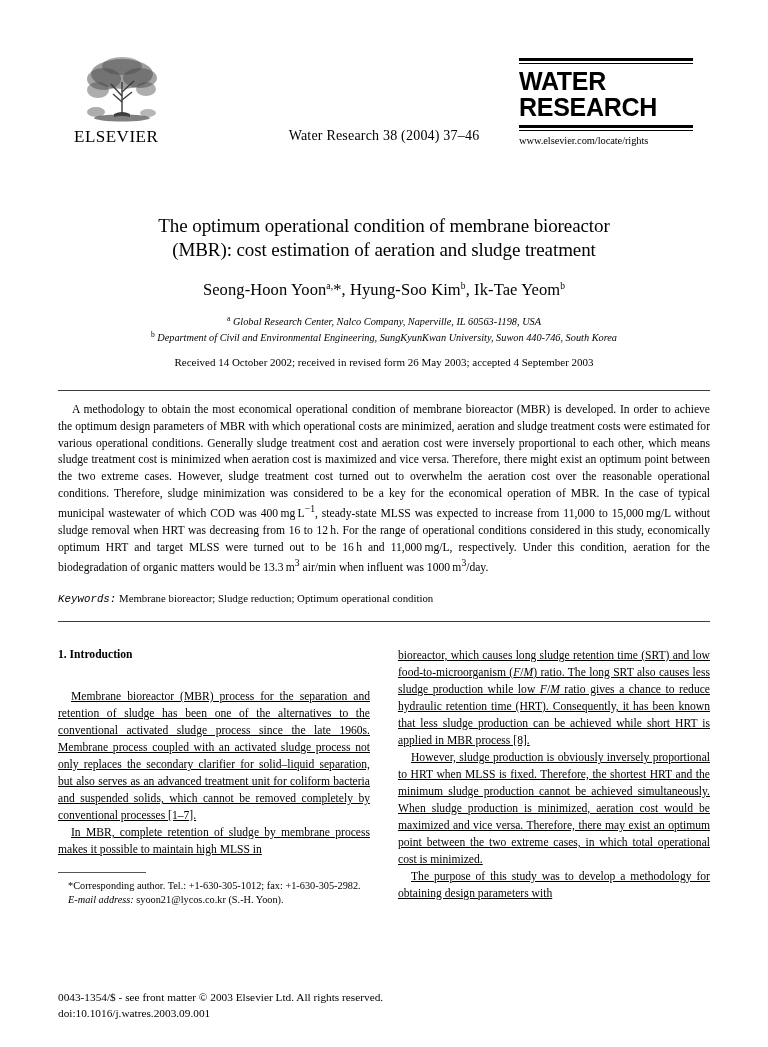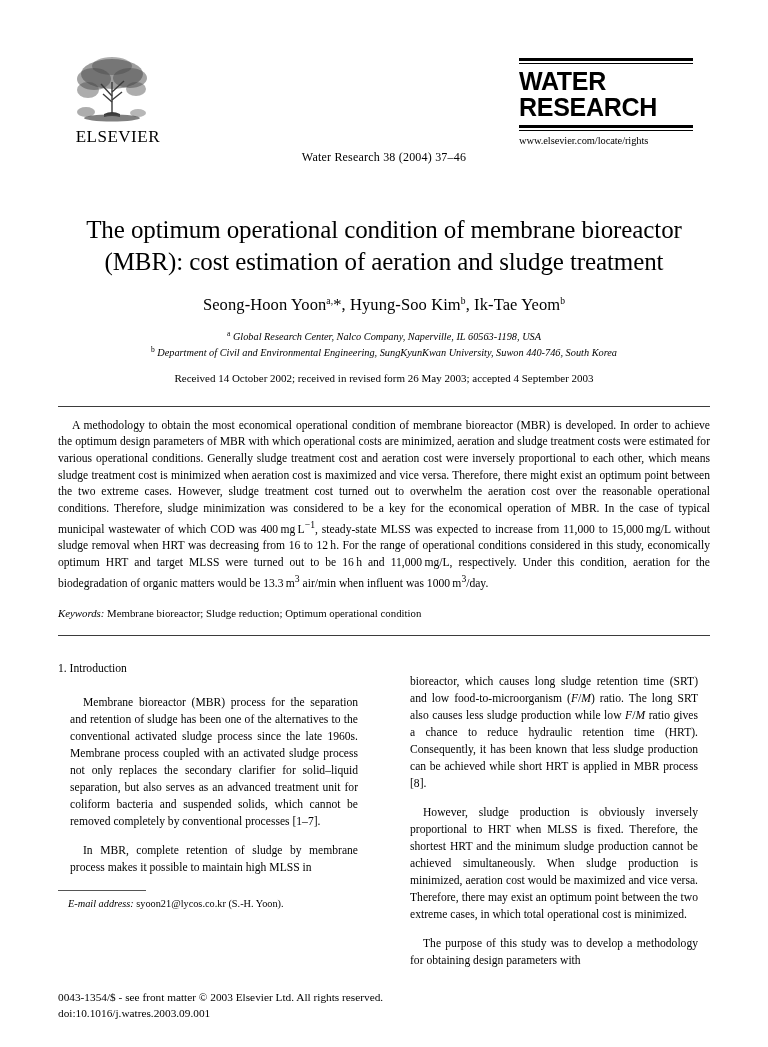--- a/index.html
+++ b/index.html
@@ -24,45 +24,45 @@
   }
 
   
   .masthead {
     position: relative;
     height: 118px;
     padding-top: 52px;
   }
   .elsevier-logo {
     position: absolute;
-    left: 6px;
+    left: 16px;
     top: 52px;
     width: 96px;
-    text-align: right;
+    text-align: left;
   }
   .tree-art {
     width: 84px;
     height: 74px;
     margin: 0 auto;
     display: block;
   }
   .elsevier-word {
     font-family: "Liberation Serif", serif;
     font-size: 17px;
     letter-spacing: 0.5px;
     margin-top: 2px;
     line-height: 1;
   }
   .citation-line {
     position: absolute;
     left: 0;
     right: 0;
-    top: 150px;
+    top: 128px;
     text-align: center;
-    font-size: 12px;
+    font-size: 14px;
     letter-spacing: 0.2px;
   }
   .journal-mark {
     position: absolute;
     right: 17px;
     top: 58px;
     width: 174px;
     text-align: left;
   }
   .rule-double {
@@ -86,21 +86,21 @@
     letter-spacing: -0.1px;
     font-family: "Liberation Serif", serif;
   }
 
   
   .title-block {
     margin-top: 44px;
     text-align: center;
   }
   .paper-title {
-    font-size: 25px;
+    font-size: 19px;
     line-height: 1.28;
     font-weight: normal;
     margin: 0 6px;
     letter-spacing: -0.1px;
   }
   .authors {
     font-size: 16.5px;
     margin-top: 17px;
     letter-spacing: 0.1px;
   }
@@ -138,45 +138,46 @@
     margin-top: 11px;
   }
   .copyright-line {
     font-size: 11.6px;
     margin-top: 2px;
   }
   .keywords {
     font-size: 10.8px;
     margin-top: 15px;
   }
-  .keywords .kw-label { font-style: italic; }
+  .keywords .kw-label { font-style: italic; font-family: Liberation Mono, monospace; }
 
   
   .columns {
     margin-top: 26px;
     display: flex;
     gap: 28px;
     height: 278px;
   }
   .col {
     width: 322px;
     position: relative;
   }
   .section-head {
-    font-weight: normal;
+    font-weight: bold;
     font-size: 11.6px;
-    margin-bottom: 20px;
+    margin-bottom: 28px;
   }
   .bodytext {
     font-size: 11.6px;
     line-height: 1.465;
     text-align: justify;
     text-indent: 13px;
-    margin: 12px;
+    margin: 0;
     hyphens: auto;
+    text-decoration: underline;
   }
   .bodytext + .bodytext { margin-top: 0; }
   .footnote-sep {
     border: none;
     border-top: 0.9px solid #555;
     width: 88px;
     margin: 13px 0 6px 0;
   }
   .footnote {
     font-size: 10.3px;
@@ -267,20 +268,21 @@
   <hr class="hr-main" style="margin-top:16px;">
 
   <div class="columns">
 
     <div class="col">
       <div class="section-head">1.  Introduction</div>
       <p class="bodytext">Membrane bioreactor (MBR) process for the separation and retention of sludge has been one of the alternatives to the conventional activated sludge process since the late 1960s. Membrane process coupled with an activated sludge process not only replaces the secondary clarifier for solid–liquid separation, but also serves as an advanced treatment unit for coliform bacteria and suspended solids, which cannot be removed completely by conventional processes [1–7].</p>
       <p class="bodytext">In MBR, complete retention of sludge by membrane process makes it possible to maintain high MLSS in</p>
 
       <hr class="footnote-sep">
+      <p class="footnote">*Corresponding author. Tel.: +1-630-305-1012; fax: +1-630-305-2982.</p>
       <p class="footnote">
         <span class="em">E-mail address:</span>
         <span>syoon21@lycos.co.kr (S.-H. Yoon).</span>
       </p>
     </div>
 
     <div class="col">
       <p class="bodytext" style="text-indent:0;">
         bioreactor, which causes long sludge retention time (SRT) and low food-to-microorganism (<i>F</i>/<i>M</i>) ratio. The long SRT also causes less sludge production while low <i>F</i>/<i>M</i> ratio gives a chance to reduce hydraulic retention time (HRT). Consequently, it has been known that less sludge production can be achieved while short HRT is applied in MBR process [8].
       </p>

